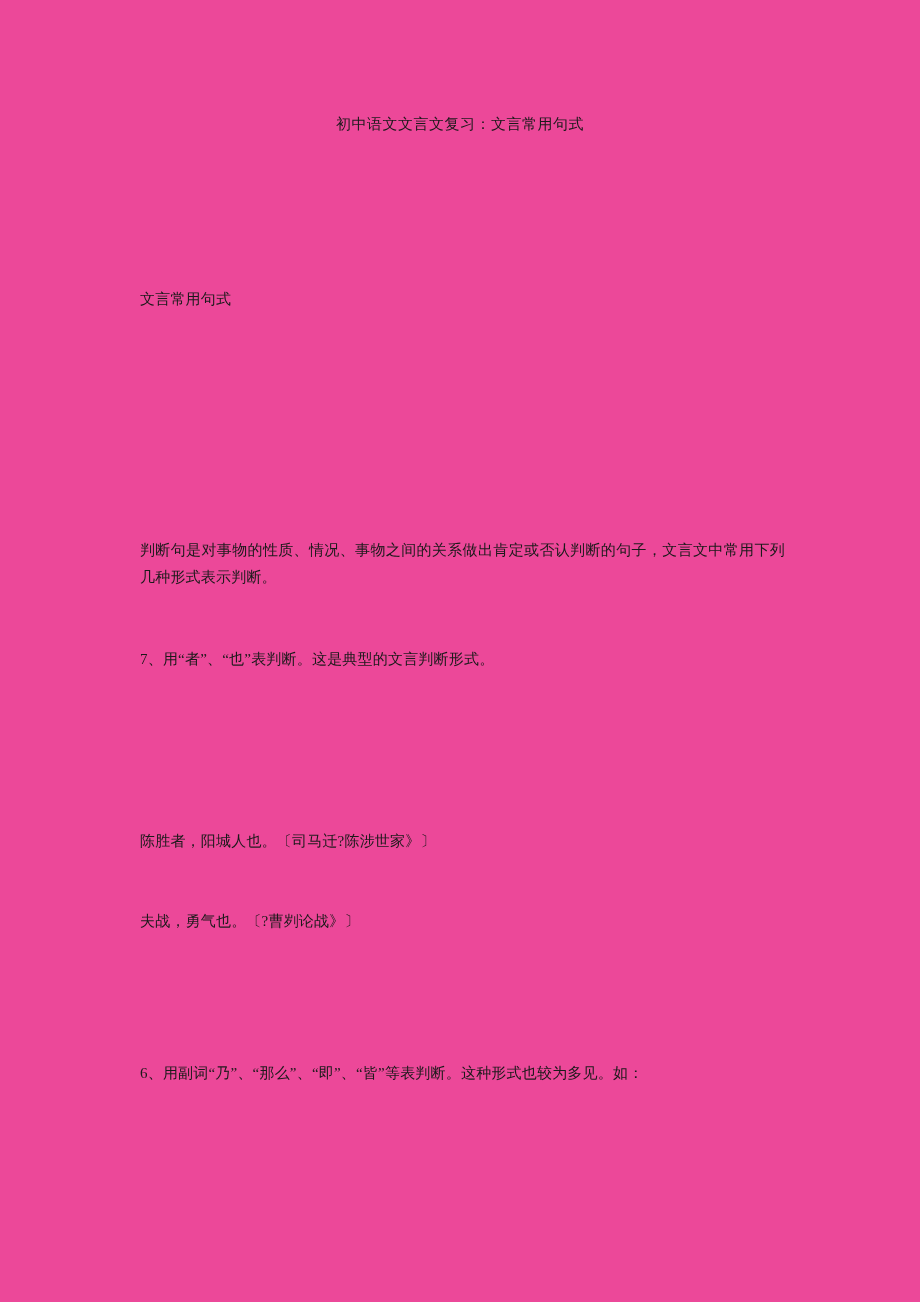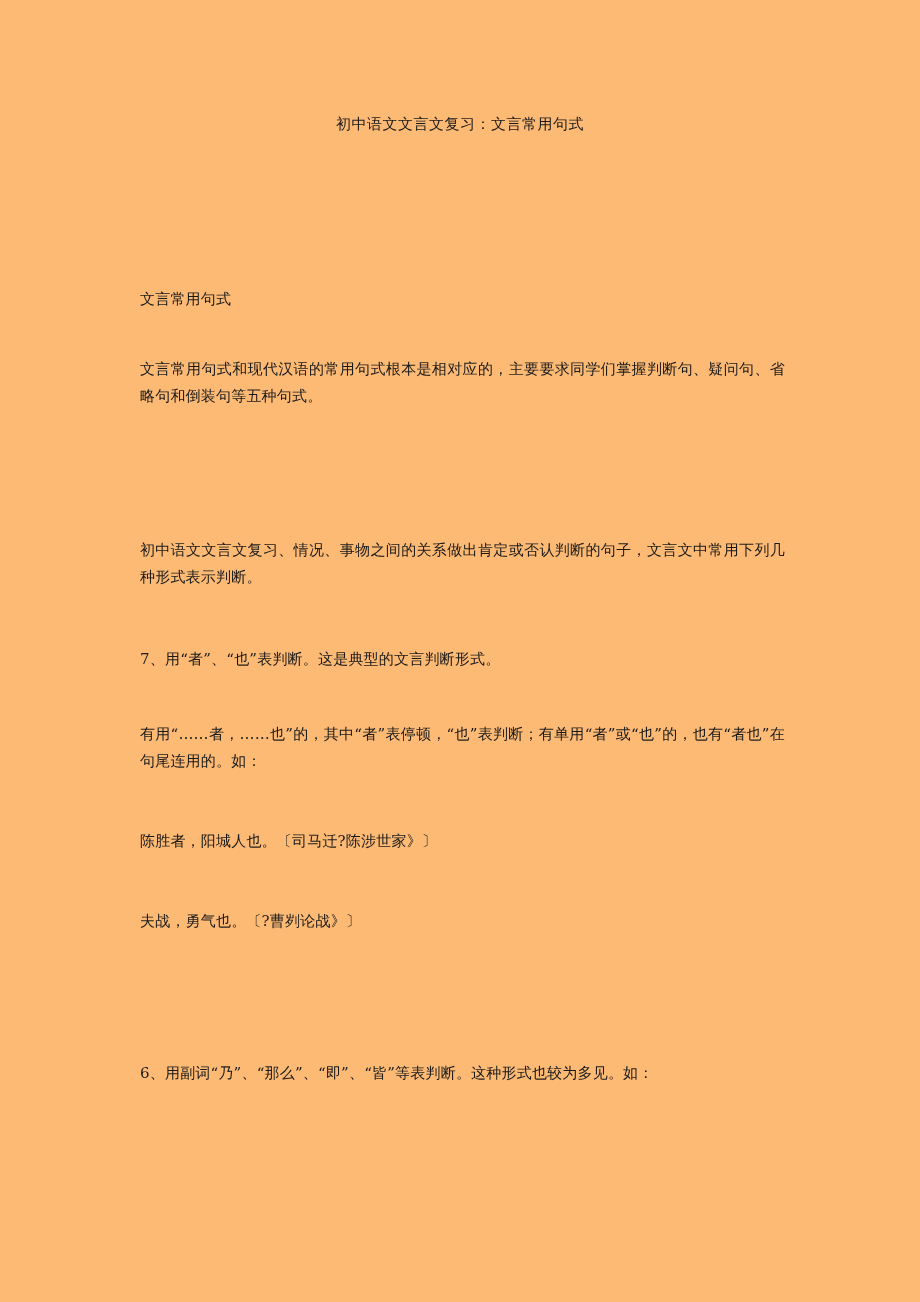--- a/index.html
+++ b/index.html
@@ -12,49 +12,48 @@
       height: 1302px;
       position: relative;
       overflow: hidden;
       font-family: "DejaVu Serif", "Liberation Serif", serif;
       color: #1a1a1a;
     }
     .page {
       position: absolute;
       left: 0; top: 0;
       width: 920px; height: 1302px;
-      background: #fdba74;
+      background: #ec4899;
     }
     .title {
       position: absolute;
       top: 114px;
       left: 0;
       width: 920px;
       text-align: center;
       font-size: 15px;
       line-height: 20px;
       letter-spacing: 0.5px;
     }
     .para {
       position: absolute;
       left: 140px;
       width: 645px;
       font-size: 15px;
       line-height: 27px;
       text-align: justify;
       letter-spacing: 0.2px;
+      font-family: Liberation Serif, serif;
     }
   </style>
 </head>
 <body>
 
 <div class="page">
   <div class="title">初中语文文言文复习：文言常用句式</div>
 
   <div class="para" style="top:286px">文言常用句式</div>
-  <div class="para" style="top:356px">文言常用句式和现代汉语的常用句式根本是相对应的，主要要求同学们掌握判断句、疑问句、省略句和倒装句等五种句式。</div>
-  <div class="para" style="top:537px">初中语文文言文复习、情况、事物之间的关系做出肯定或否认判断的句子，文言文中常用下列几种形式表示判断。</div>
+  <div class="para" style="top:537px">判断句是对事物的性质、情况、事物之间的关系做出肯定或否认判断的句子，文言文中常用下列几种形式表示判断。</div>
   <div class="para" style="top:646px">7、用“者”、“也”表判断。这是典型的文言判断形式。</div>
-  <div class="para" style="top:721px">有用“……者，……也”的，其中“者”表停顿，“也”表判断；有单用“者”或“也”的，也有“者也”在句尾连用的。如：</div>
   <div class="para" style="top:828px">陈胜者，阳城人也。〔司马迁?陈涉世家》〕</div>
   <div class="para" style="top:908px">夫战，勇气也。〔?曹刿论战》〕</div>
   <div class="para" style="top:1060px">6、用副词“乃”、“那么”、“即”、“皆”等表判断。这种形式也较为多见。如：</div>
 </div>
 
 </body></html>

